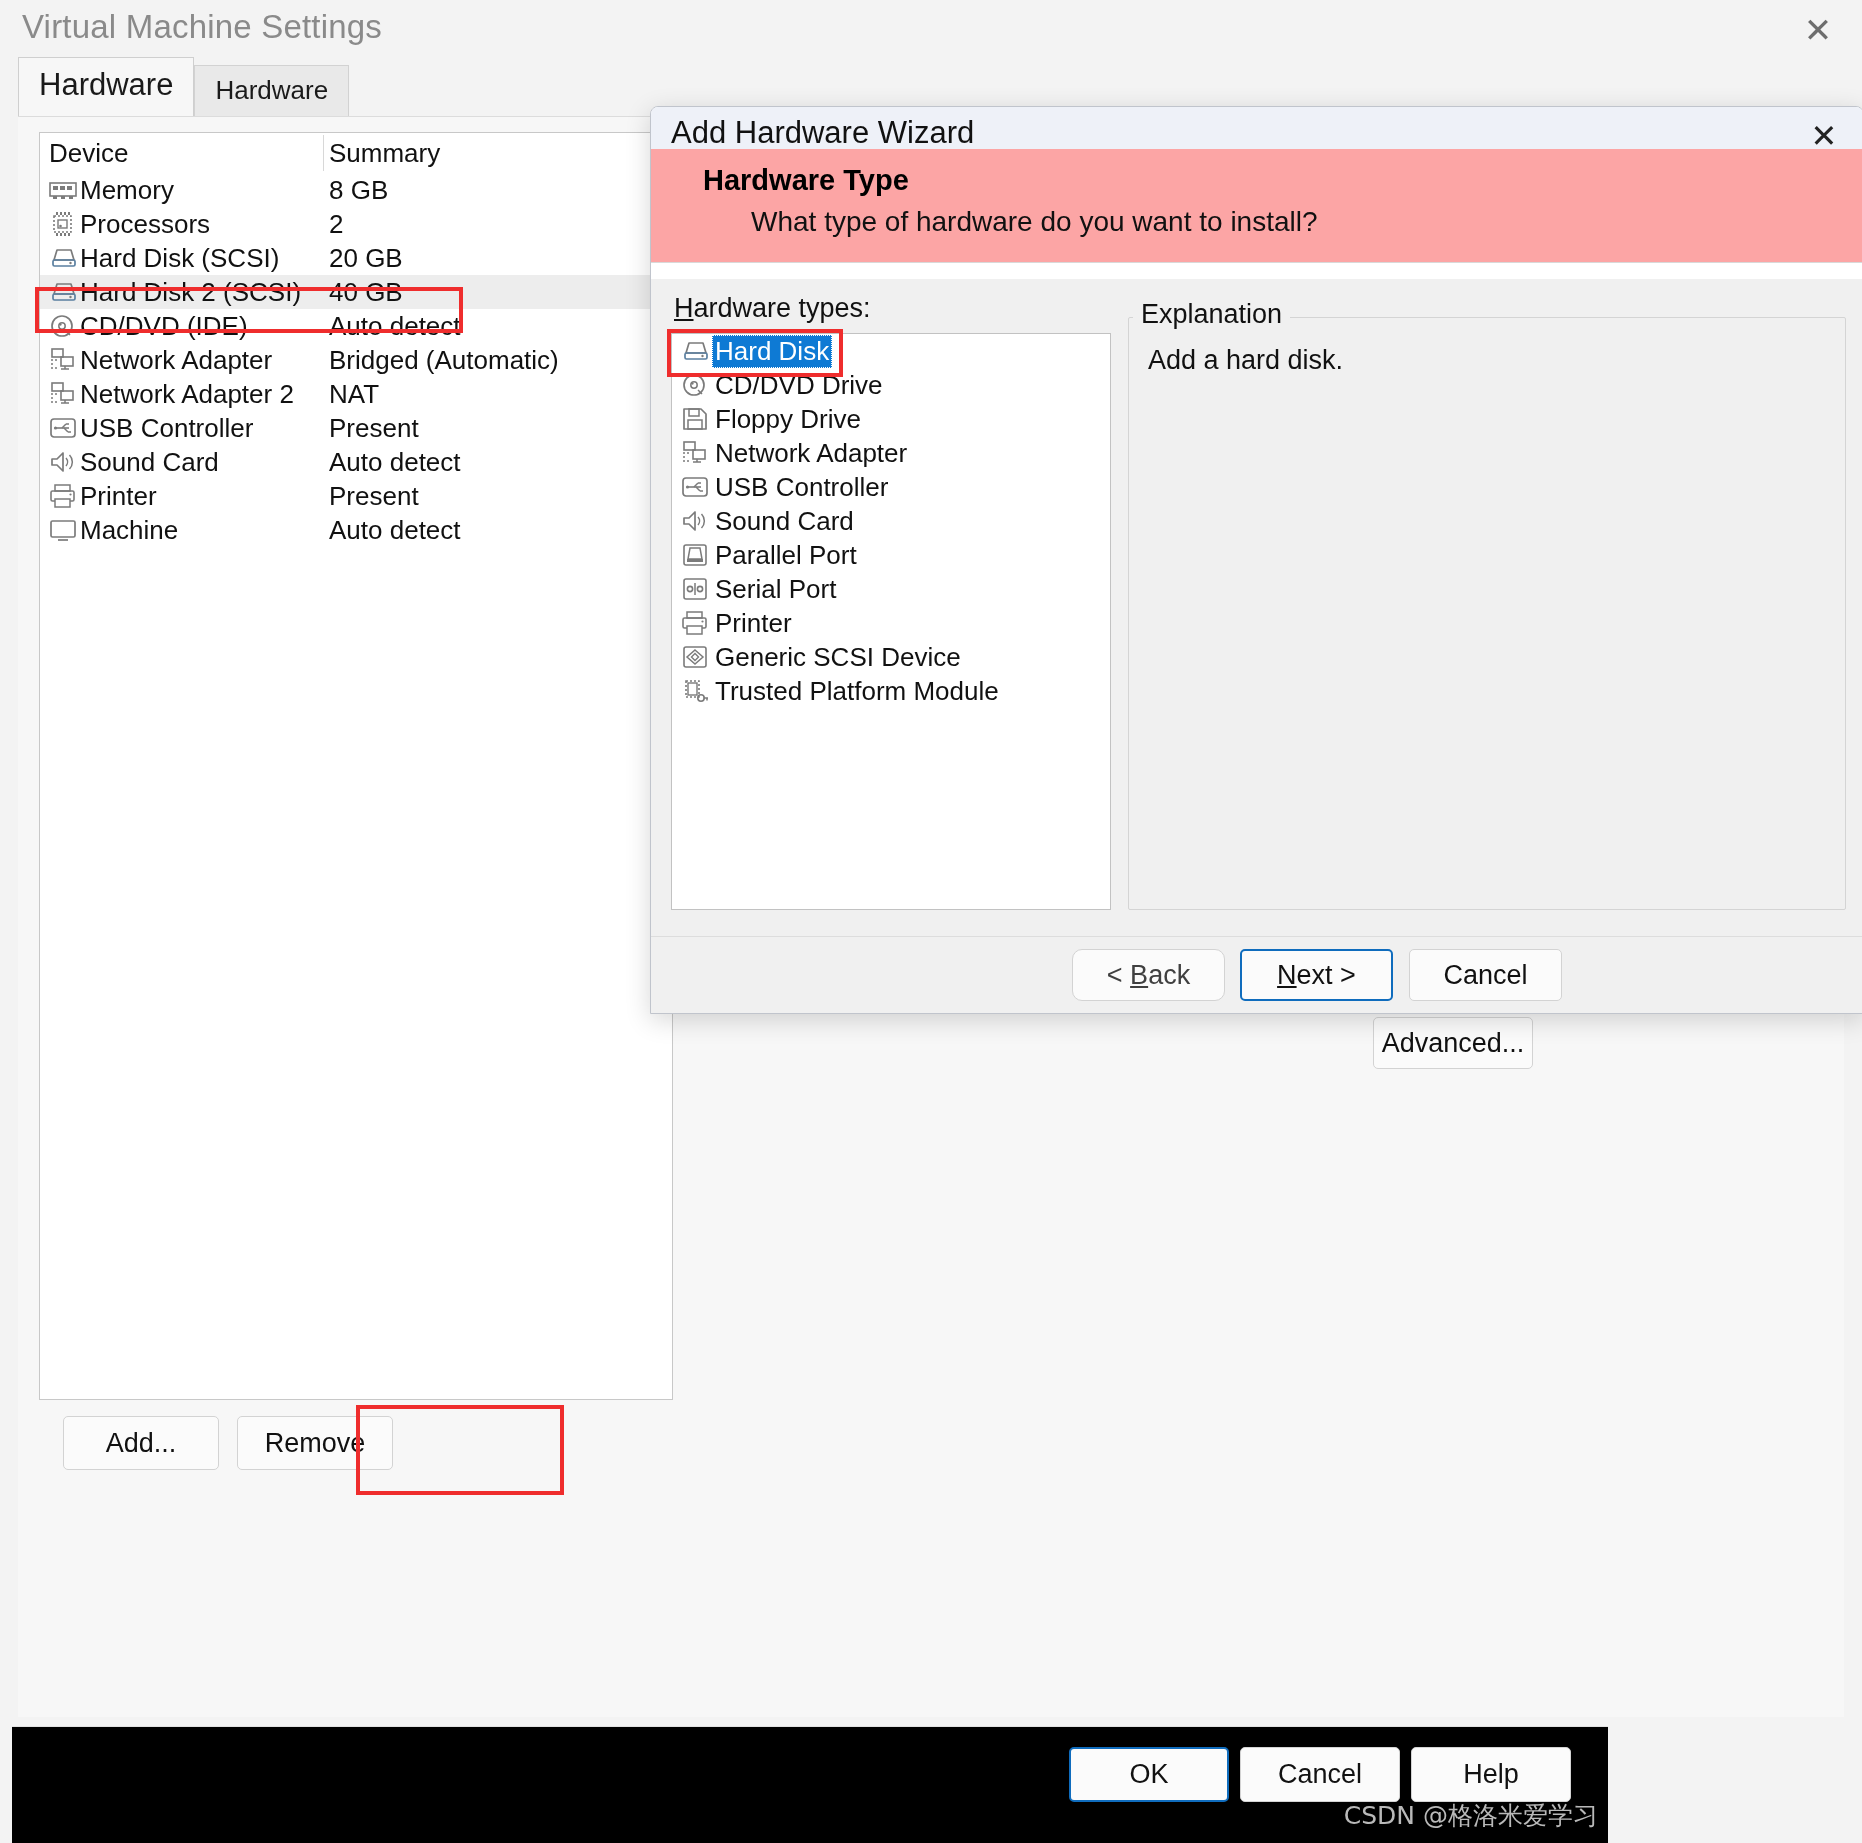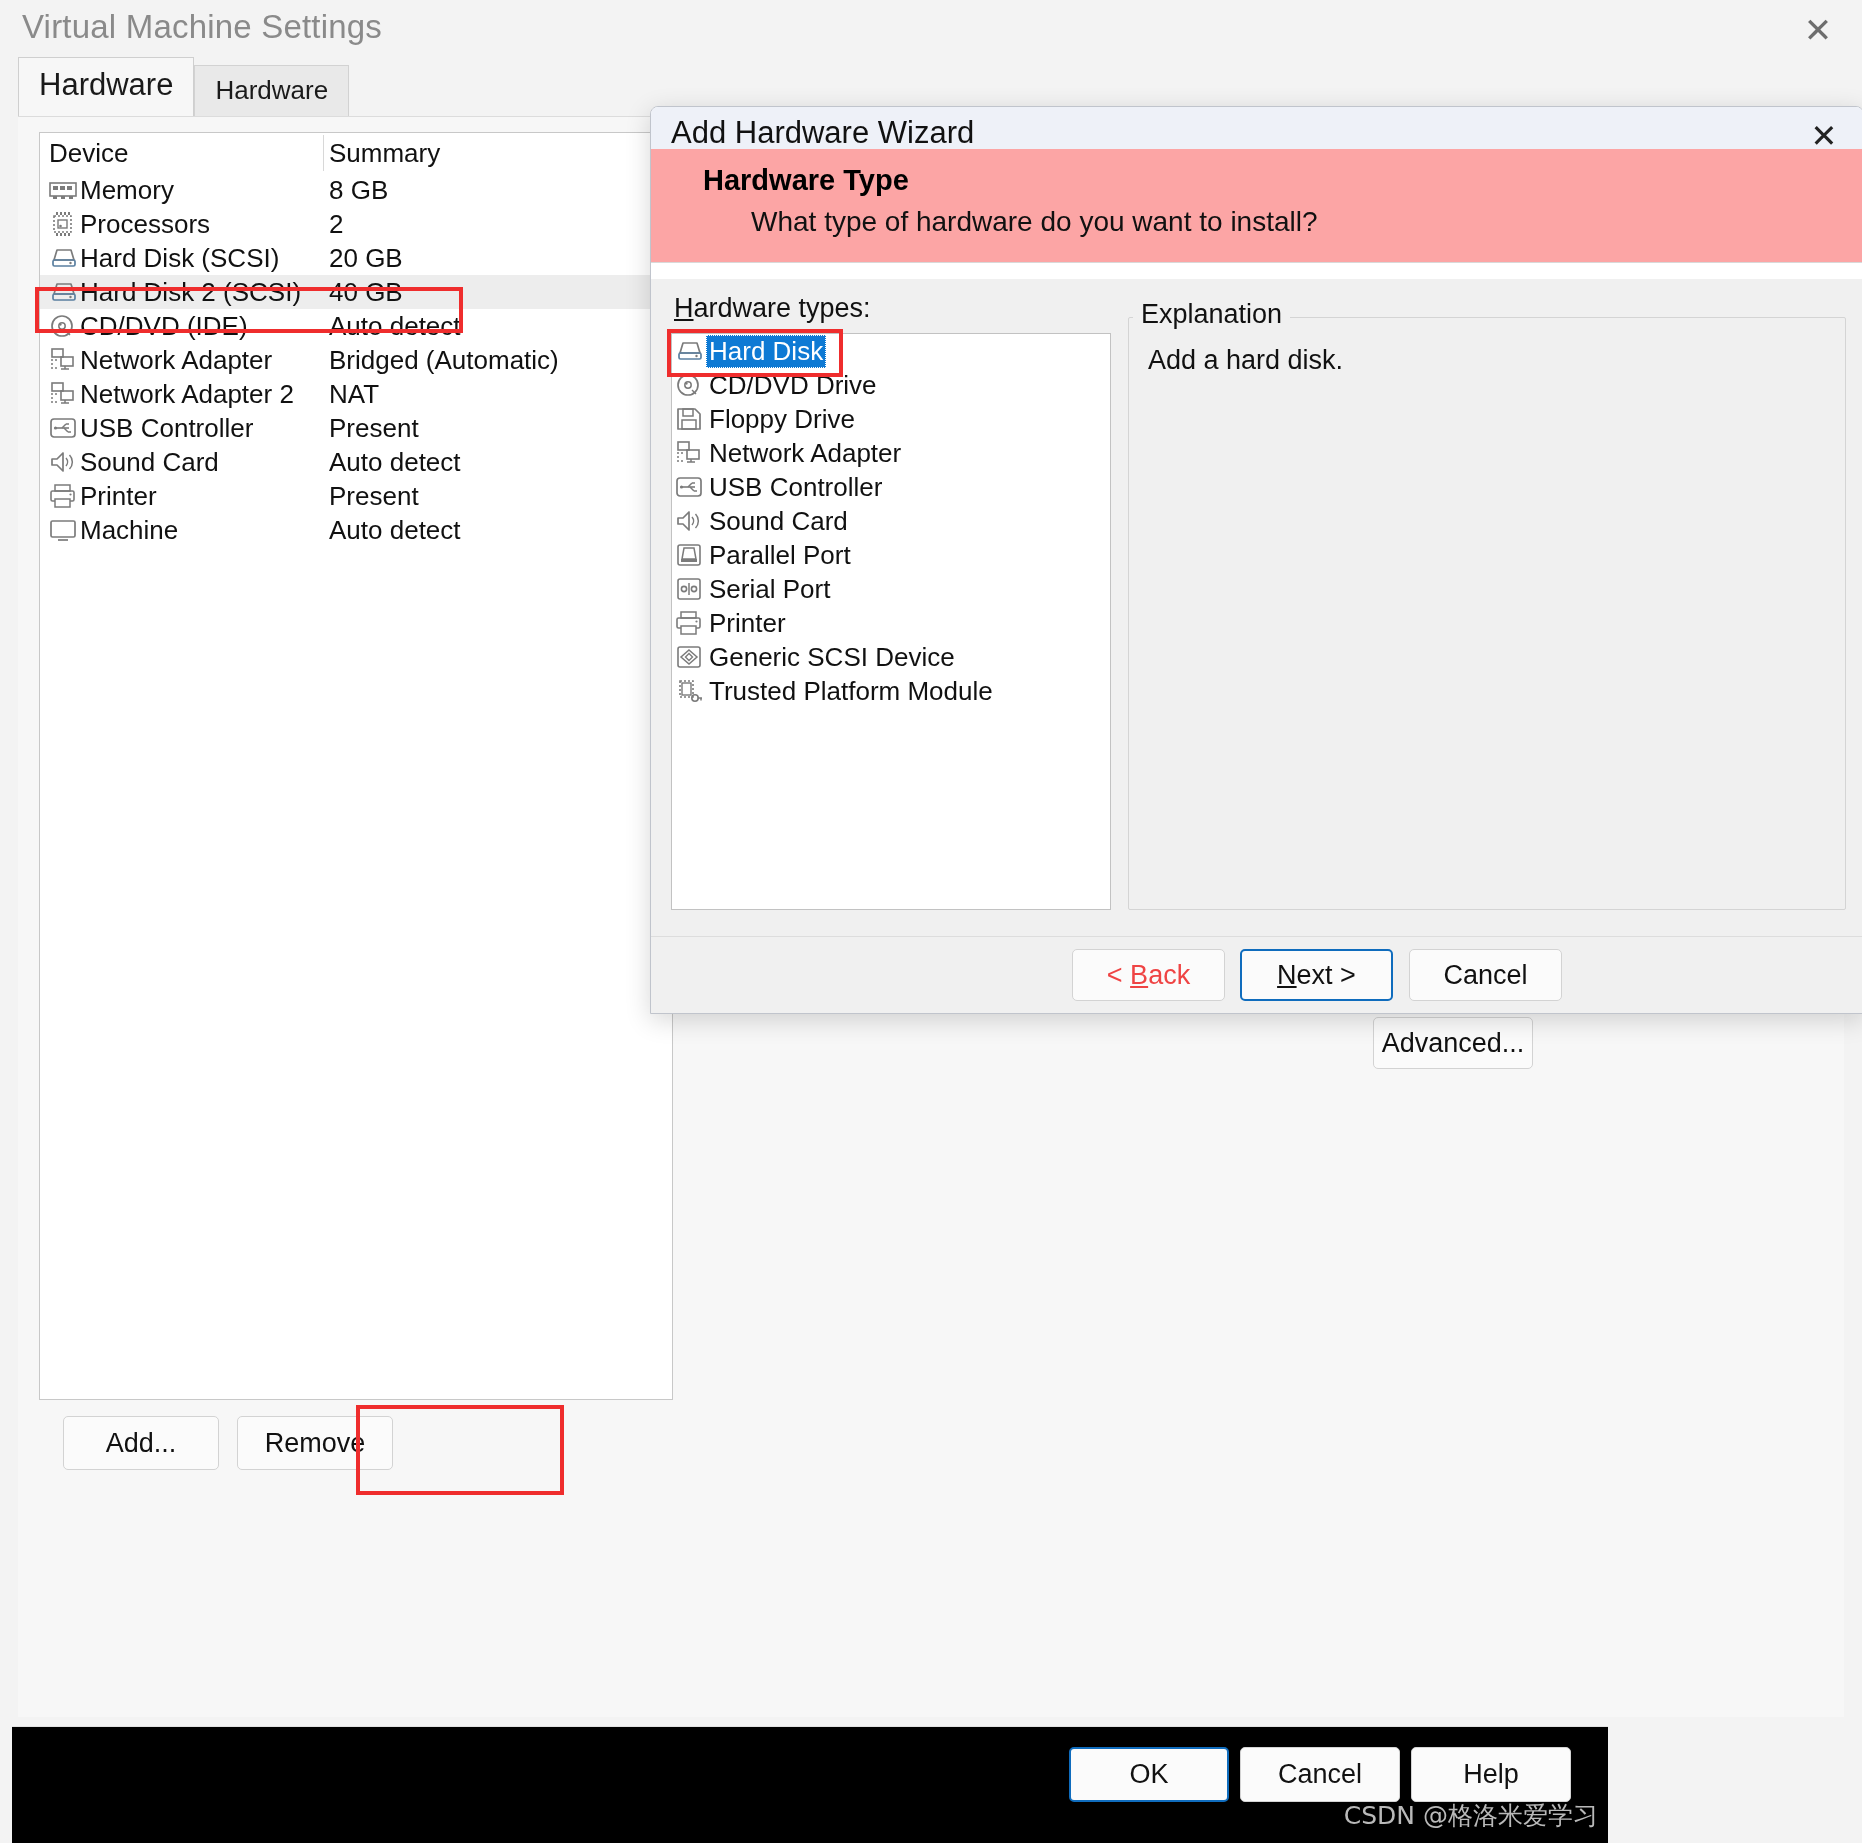--- a/index.html
+++ b/index.html
@@ -177,21 +177,22 @@
     font-family: "Liberation Sans", sans-serif;
     font-size: 27px;
     background: #fbfbfb;
     border: 1px solid #d3d3d3;
     border-radius: 5px;
     color: #111;
     cursor: pointer;
     box-sizing: border-box;
   }
   .btn:disabled, .btn.disabled {
-    color: #ef4444;
+    color: #404040;
+    border-radius: 10px;
   }
   .btn.default {
     border: 2px solid #0f6cbd;
   }
   #btn-add {
     position: absolute;
     left: 24px;
     top: 6px;
     width: 156px;
     height: 54px;
@@ -342,20 +343,21 @@
     width: 438px;
     height: 575px;
     background: #ffffff;
     border: 1px solid #c2c2c2;
     overflow: hidden;
   }
   .hw-row {
     display: flex;
     align-items: center;
     height: 34px;
+    padding-left: 6px;
     cursor: pointer;
   }
   .hw-icon {
     width: 34px;
     height: 28px;
     flex: none;
     display: flex;
     align-items: center;
     justify-content: center;
   }

